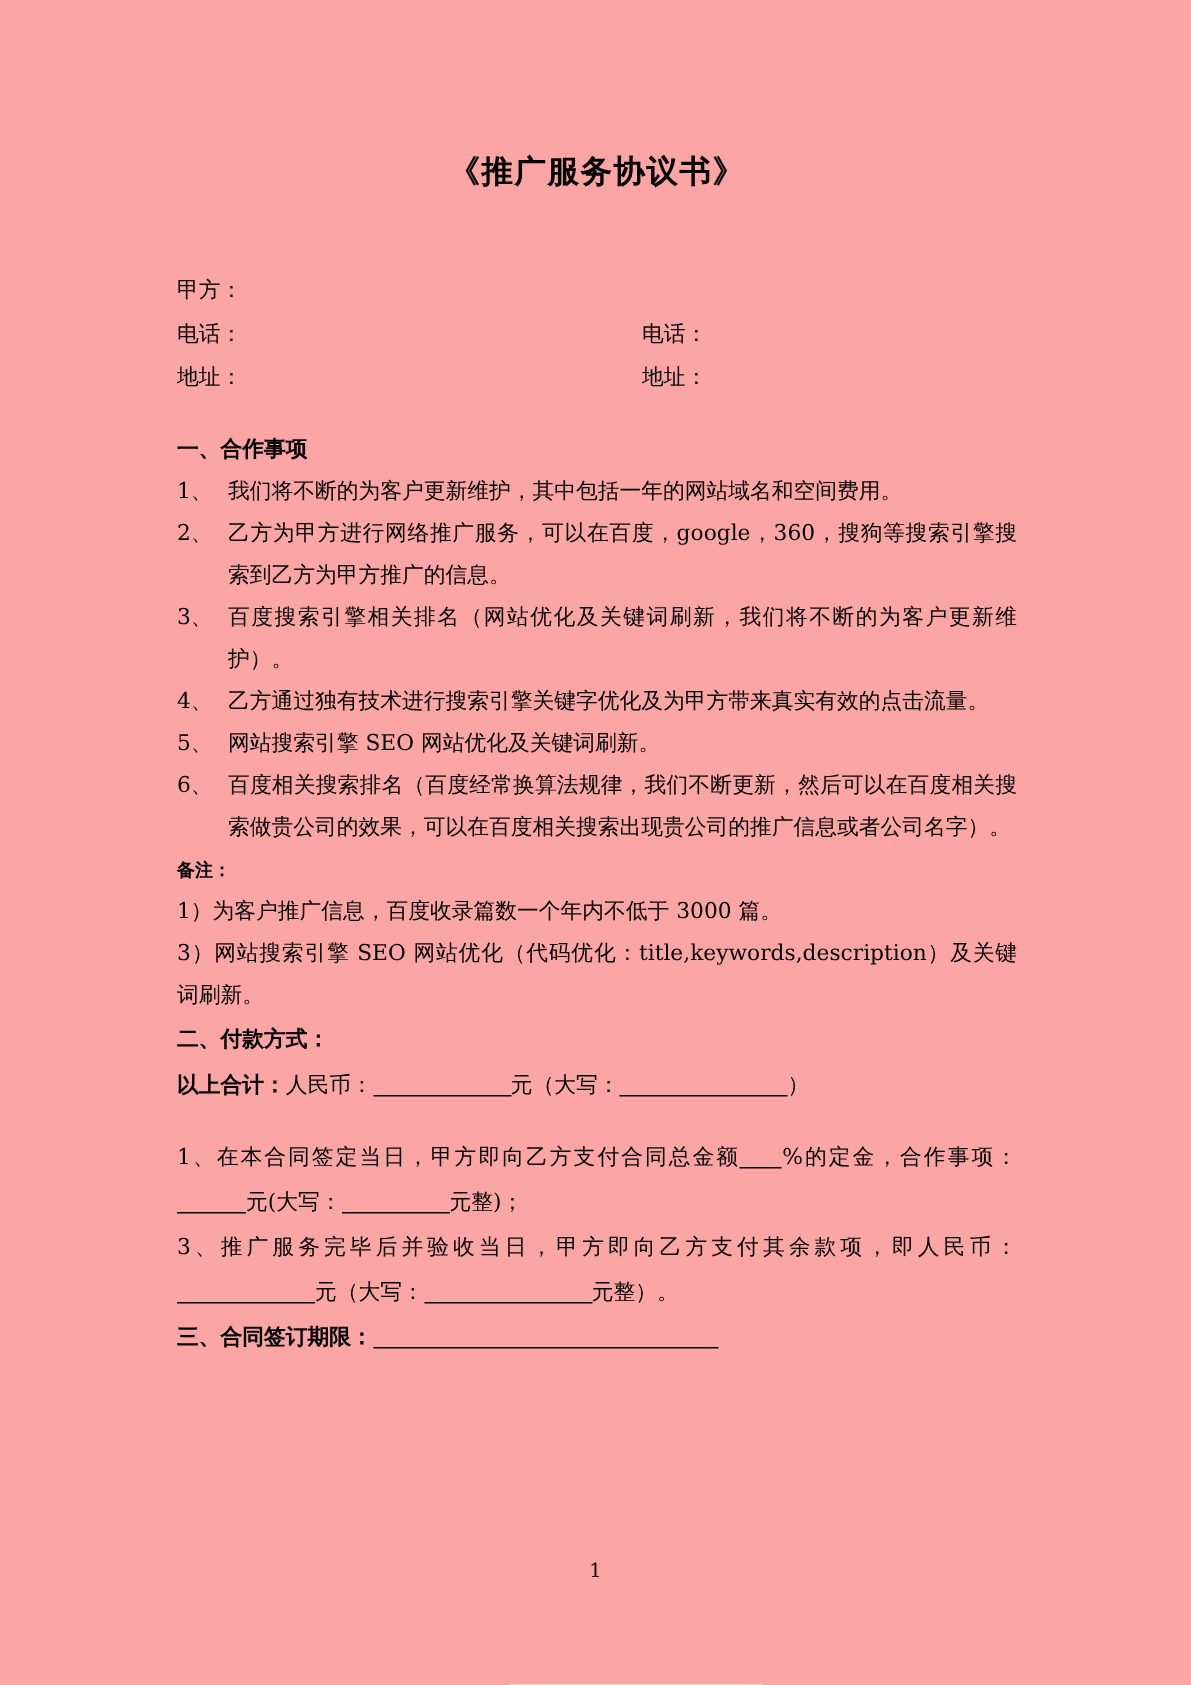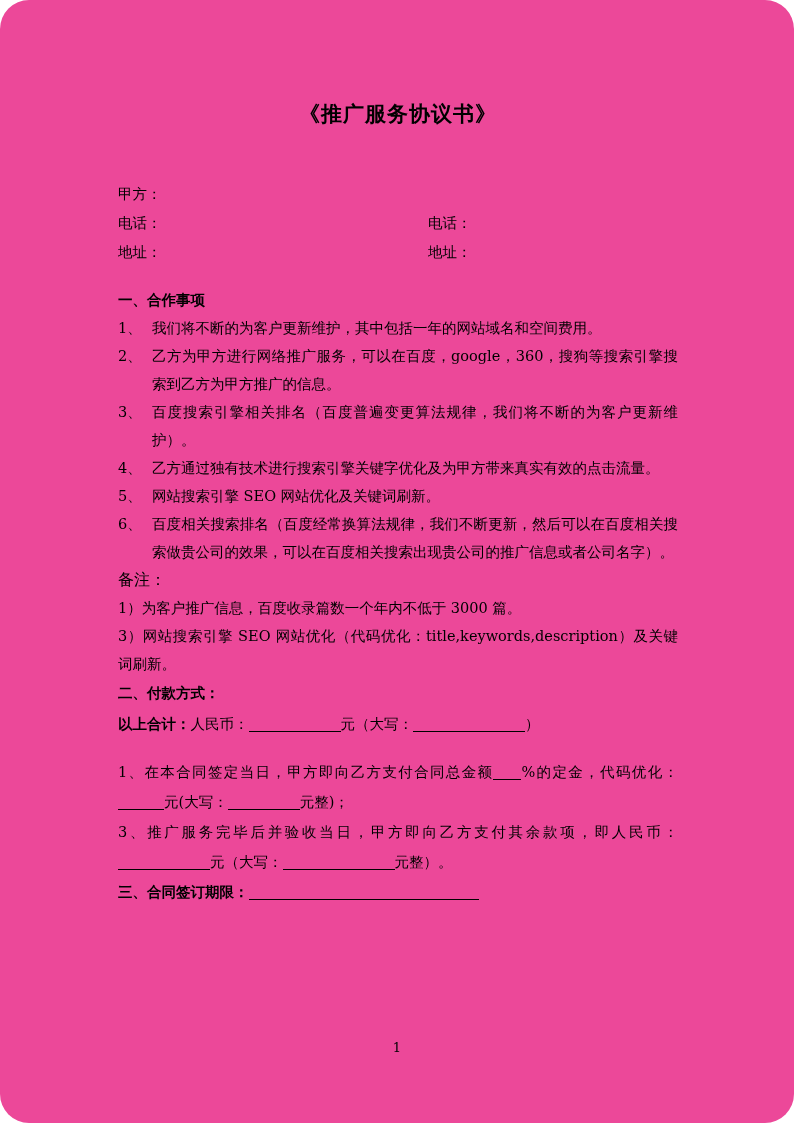--- a/index.html
+++ b/index.html
@@ -9,24 +9,23 @@
   }
   body {
     font-family: "DejaVu Serif", "Liberation Serif", serif;
     color: #000000;
   }
   .page {
     position: relative;
     width: 794px;
     height: 1123px;
     margin: 0 auto;
-    background: #ec4899;
+    background: #fca5a5;
     box-sizing: border-box;
     overflow: hidden;
-    border-radius: 29px;
   }
   .content {
     position: absolute;
     left: 118px;
     top: 0;
     width: 560px;
   }
   .doc-title {
     text-align: center;
     font-size: 21px;
@@ -73,22 +72,23 @@
   }
   .numbered-item .num {
     width: 34px;
     flex: none;
   }
   .numbered-item .body {
     flex: 1;
     text-align: justify;
   }
   .plain-line {
-    font-size: 16px;
+    font-size: 12px;
     line-height: 28px;
+    font-weight: bold;
   }
   .note-line {
     font-size: 14.5px;
     line-height: 28px;
     text-align: justify;
   }
   .pay-line {
     font-size: 14.5px;
     line-height: 30px;
     text-align: justify;
@@ -152,21 +152,21 @@
     <div class="numbered-item">
       <span class="num">1、</span>
       <span class="body">我们将不断的为客户更新维护，其中包括一年的网站域名和空间费用。</span>
     </div>
     <div class="numbered-item">
       <span class="num">2、</span>
       <span class="body">乙方为甲方进行网络推广服务，可以在百度，google，360，搜狗等搜索引擎搜索到乙方为甲方推广的信息。</span>
     </div>
     <div class="numbered-item">
       <span class="num">3、</span>
-      <span class="body">百度搜索引擎相关排名（百度普遍变更算法规律，我们将不断的为客户更新维护）。</span>
+      <span class="body">百度搜索引擎相关排名（网站优化及关键词刷新，我们将不断的为客户更新维护）。</span>
     </div>
     <div class="numbered-item">
       <span class="num">4、</span>
       <span class="body">乙方通过独有技术进行搜索引擎关键字优化及为甲方带来真实有效的点击流量。</span>
     </div>
     <div class="numbered-item">
       <span class="num">5、</span>
       <span class="body">网站搜索引擎 SEO 网站优化及关键词刷新。</span>
     </div>
     <div class="numbered-item">
@@ -187,21 +187,21 @@
 
     <div class="section-heading tight">二、付款方式：</div>
 
     <div class="total-line">
       <span class="bold">以上合计：</span><span>人民币：</span><span class="blank bk-lg"></span><span>元（大写：</span><span class="blank bk-xl"></span><span>）</span>
     </div>
 
     <div class="gap-md"></div>
 
     <div class="pay-line">
-      <span>1、在本合同签定当日，甲方即向乙方支付合同总金额</span><span class="blank bk-xs"></span><span>%的定金，代码优化：</span><span class="blank bk-sm"></span><span>元(大写：</span><span class="blank bk-md"></span><span>元整)；</span>
+      <span>1、在本合同签定当日，甲方即向乙方支付合同总金额</span><span class="blank bk-xs"></span><span>%的定金，合作事项：</span><span class="blank bk-sm"></span><span>元(大写：</span><span class="blank bk-md"></span><span>元整)；</span>
     </div>
 
 
     <div class="pay-line">
       <span>3、推广服务完毕后并验收当日，甲方即向乙方支付其余款项，即人民币：</span><span class="blank bk-lg"></span><span>元（大写：</span><span class="blank bk-xl"></span><span>元整）。</span>
     </div>
 
     <div class="section-heading tight">
       <span>三、合同签订期限：</span><span class="blank bk-wide"></span>
     </div>

